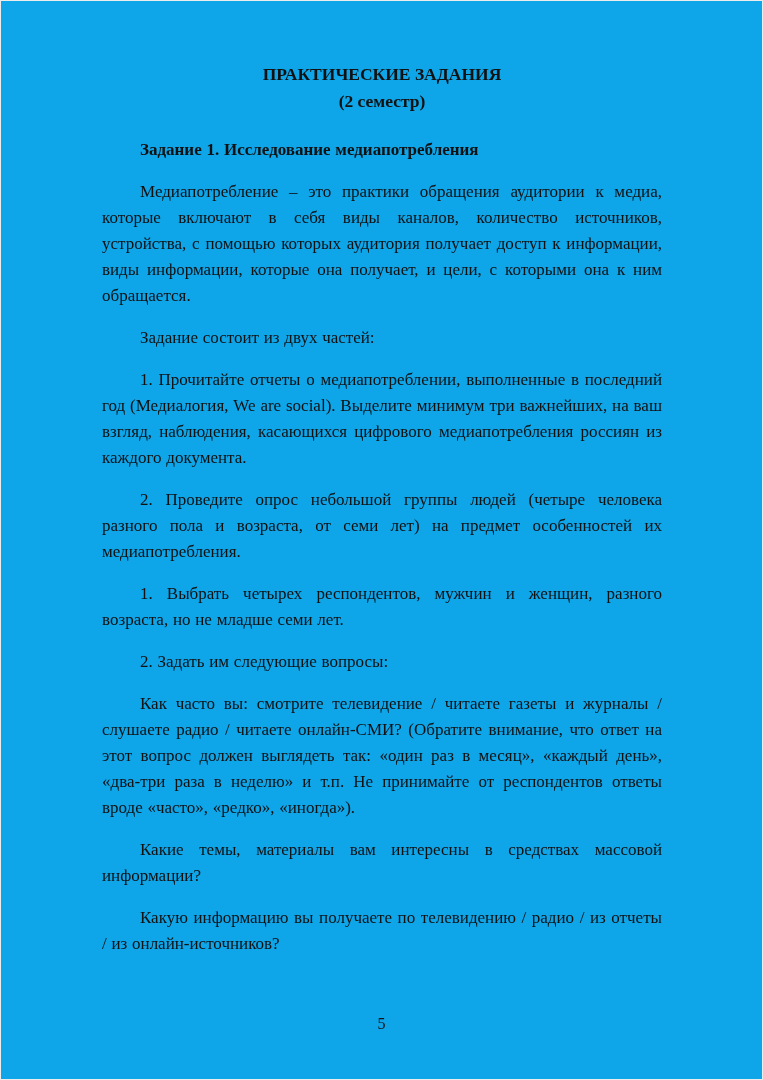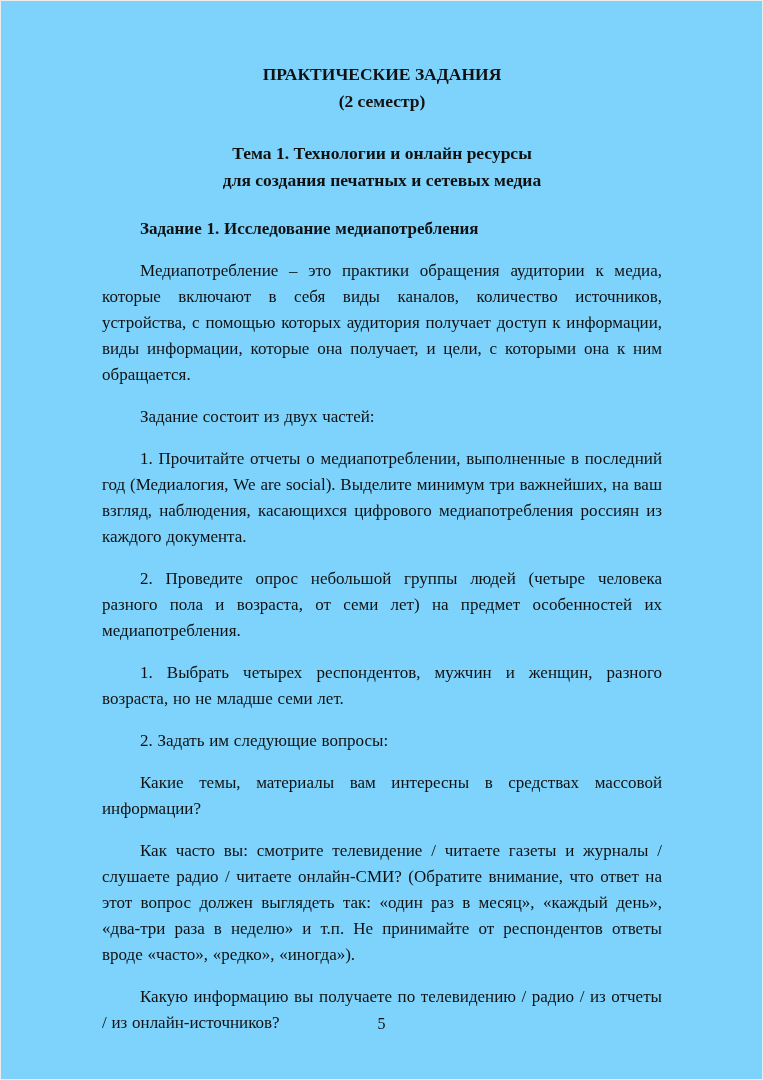--- a/index.html
+++ b/index.html
@@ -5,21 +5,21 @@
   html, body {
     margin: 0;
     padding: 0;
     background: #ffffff;
   }
   .page {
     width: 763px;
     height: 1080px;
     box-sizing: border-box;
     position: relative;
-    background: #7dd3fc;
+    background: #0ea5e9;
     border: 1px solid #ececec;
     font-family: "Liberation Serif", serif;
     color: #111111;
     overflow: hidden;
   }
   .content {
     position: absolute;
     left: 85px;
     right: 84px;
     top: 60px;
@@ -72,34 +72,30 @@
 <body>
 
 <div class="page">
   <div class="content">
 
     <div class="title-block">
       <p class="title-line">ПРАКТИЧЕСКИЕ ЗАДАНИЯ</p>
       <p class="title-line">(2 семестр)</p>
     </div>
 
-    <div class="title-block topic-block">
-      <p class="title-line">Тема 1. Технологии и онлайн ресурсы</p>
-      <p class="title-line">для создания печатных и сетевых медиа</p>
-    </div>
 
     <div class="body-block">
       <p class="body-par bold">Задание 1. Исследование медиапотребления</p>
       <p class="body-par">Медиапотребление – это практики обращения аудитории к медиа, которые включают в себя виды каналов, количество источников, устройства, с помощью которых аудитория получает доступ к информации, виды информации, которые она получает, и цели, с которыми она к ним обращается.</p>
       <p class="body-par">Задание состоит из двух частей:</p>
       <p class="body-par">1. Прочитайте отчеты о медиапотреблении, выполненные в последний год (Медиалогия, We are social). Выделите минимум три важнейших, на ваш взгляд, наблюдения, касающихся цифрового медиапотребления россиян из каждого документа.</p>
       <p class="body-par">2. Проведите опрос небольшой группы людей (четыре человека разного пола и возраста, от семи лет) на предмет особенностей их медиапотребления.</p>
       <p class="body-par">1. Выбрать четырех респондентов, мужчин и женщин, разного возраста, но не младше семи лет.</p>
       <p class="body-par">2. Задать им следующие вопросы:</p>
+      <p class="body-par">Как часто вы: смотрите телевидение / читаете газеты и журналы / слушаете радио / читаете онлайн-СМИ? (Обратите внимание, что ответ на этот вопрос должен выглядеть так: «один раз в месяц», «каждый день», «два-три раза в неделю» и т.п. Не принимайте от респондентов ответы вроде «часто», «редко», «иногда»).</p>
       <p class="body-par">Какие темы, материалы вам интересны в средствах массовой информации?</p>
-      <p class="body-par">Как часто вы: смотрите телевидение / читаете газеты и журналы / слушаете радио / читаете онлайн-СМИ? (Обратите внимание, что ответ на этот вопрос должен выглядеть так: «один раз в месяц», «каждый день», «два-три раза в неделю» и т.п. Не принимайте от респондентов ответы вроде «часто», «редко», «иногда»).</p>
       <p class="body-par">Какую информацию вы получаете по телевидению / радио / из отчеты / из онлайн-источников?</p>
     </div>
 
   </div>
 
   <div class="page-number">5</div>
 </div>
 
 </body></html>

